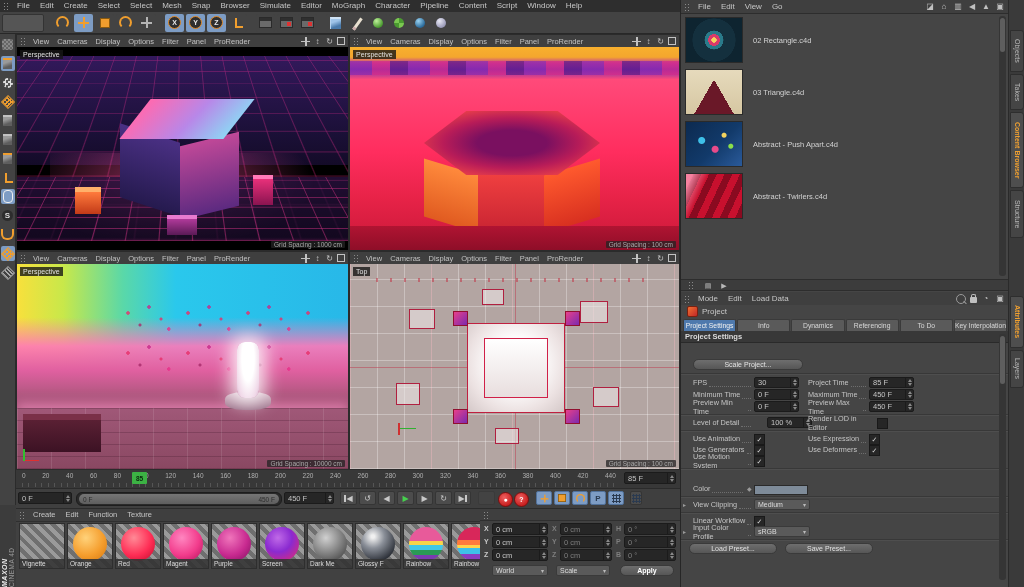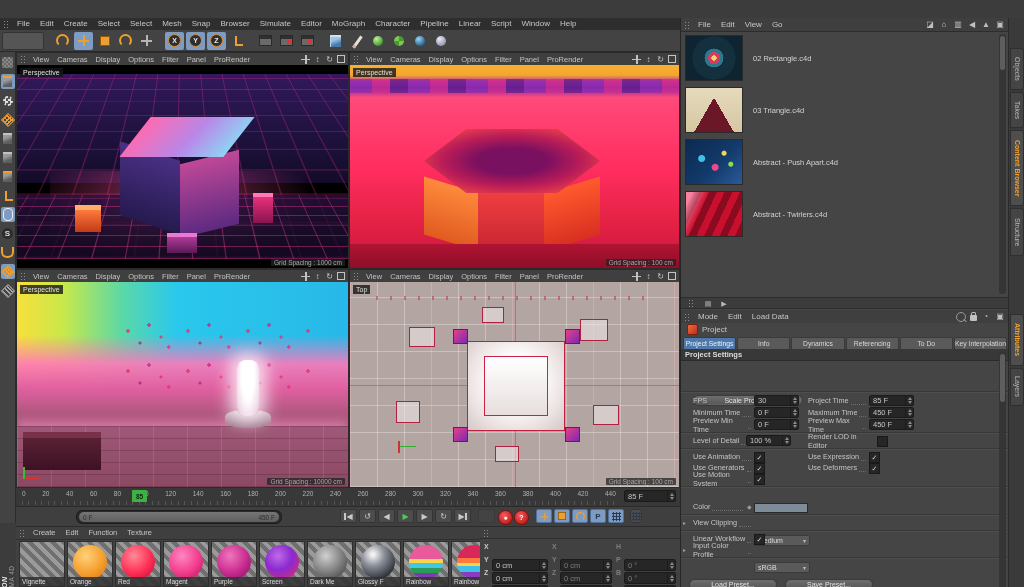--- a/index.html
+++ b/index.html
@@ -1,18 +1,18 @@
 <!DOCTYPE html>
 <html><head>
 <meta charset="utf-8">
 <style>
   html,body{margin:0;padding:0;background:#1e1e1e;}
   #app{position:relative;width:1024px;height:587px;overflow:hidden;background:#3c3c3c;
        font-family:"Liberation Sans",sans-serif;color:#c8c8c8;-webkit-font-smoothing:antialiased;}
-  .abs{position:absolute;margin-top:18px;}
+  .abs{position:absolute;}
   .grip{display:inline-block;width:6px;height:8px;margin:0 3px;
         background:radial-gradient(circle,#8a8a8a 0 .8px,transparent 1px);background-size:3px 3px;}
   
   #menubar{left:0;top:0;width:1024px;height:12px;background:#2e2e2e;display:flex;align-items:center;
            font-size:8px;border-bottom:1px solid #232323;}
   .mbi{padding:0 5px;color:#c6c6c6;line-height:12px;white-space:nowrap;}
   #layoutbox{margin-left:auto;display:flex;align-items:center;gap:3px;padding-right:4px;}
   .ddtop{width:96px;height:9px;background:#1f1f1f;border:1px solid #161616;border-radius:2px;
          font-size:7px;display:flex;align-items:center;justify-content:space-between;padding:0 3px;color:#bdbdbd;}
   .sicon{width:8px;height:8px;border:1px solid #9a9a9a;border-radius:50%;position:relative;}
@@ -286,21 +286,21 @@
         <span class="mbi">Select</span>
         <span class="mbi">Select</span>
         <span class="mbi">Mesh</span>
         <span class="mbi">Snap</span>
         <span class="mbi">Browser</span>
         <span class="mbi">Simulate</span>
         <span class="mbi">Editor</span>
         <span class="mbi">MoGraph</span>
         <span class="mbi">Character</span>
         <span class="mbi">Pipeline</span>
-        <span class="mbi">Linear</span>
+        <span class="mbi">Content</span>
         <span class="mbi">Script</span>
         <span class="mbi">Window</span>
         <span class="mbi">Help</span>
       </span>
     <span id="layoutbox">
       <span style="font-size:7.5px;color:#a8a8a8">Layout:</span>
       <span class="ddtop">
         <span>Standard</span>
           <span>▾</span>
       </span>
@@ -930,21 +930,21 @@
             <span class="stp"></span>
           </span>
         </span>
     </div>
     <div class="asep" style="top:414px"></div>
     <div class="arow" style="top:417px">
       <span class="lcell" style="left:12px;width:60px">
           <span>Level of Detail</span>
           <span class="ldr"></span>
         </span>
-      <span class="afld" style="left:65px">
+      <span class="afld" style="left:86px">
           <span class="fld">
             <span class="fv">100 %</span>
             <span class="stp"></span>
           </span>
         </span>
       <span class="lcell" style="left:127px;width:66px">
           <span>Render LOD in Editor</span>
         </span>
       <span class="chk" style="left:196px"></span>
     </div>

